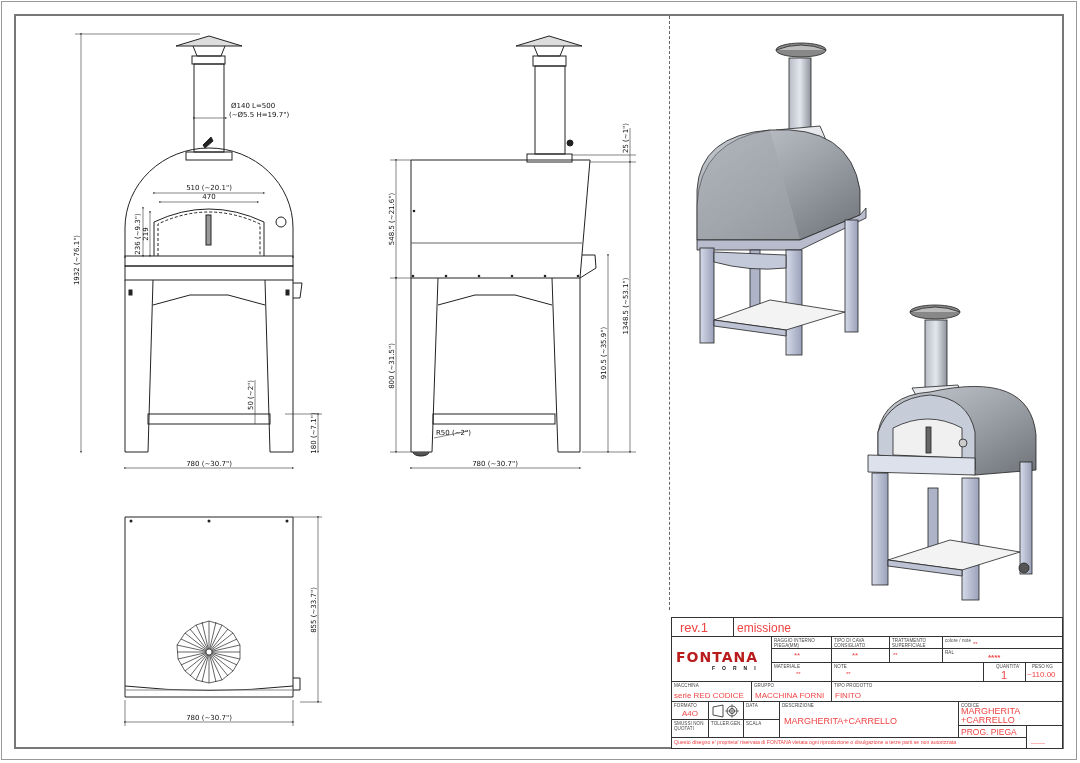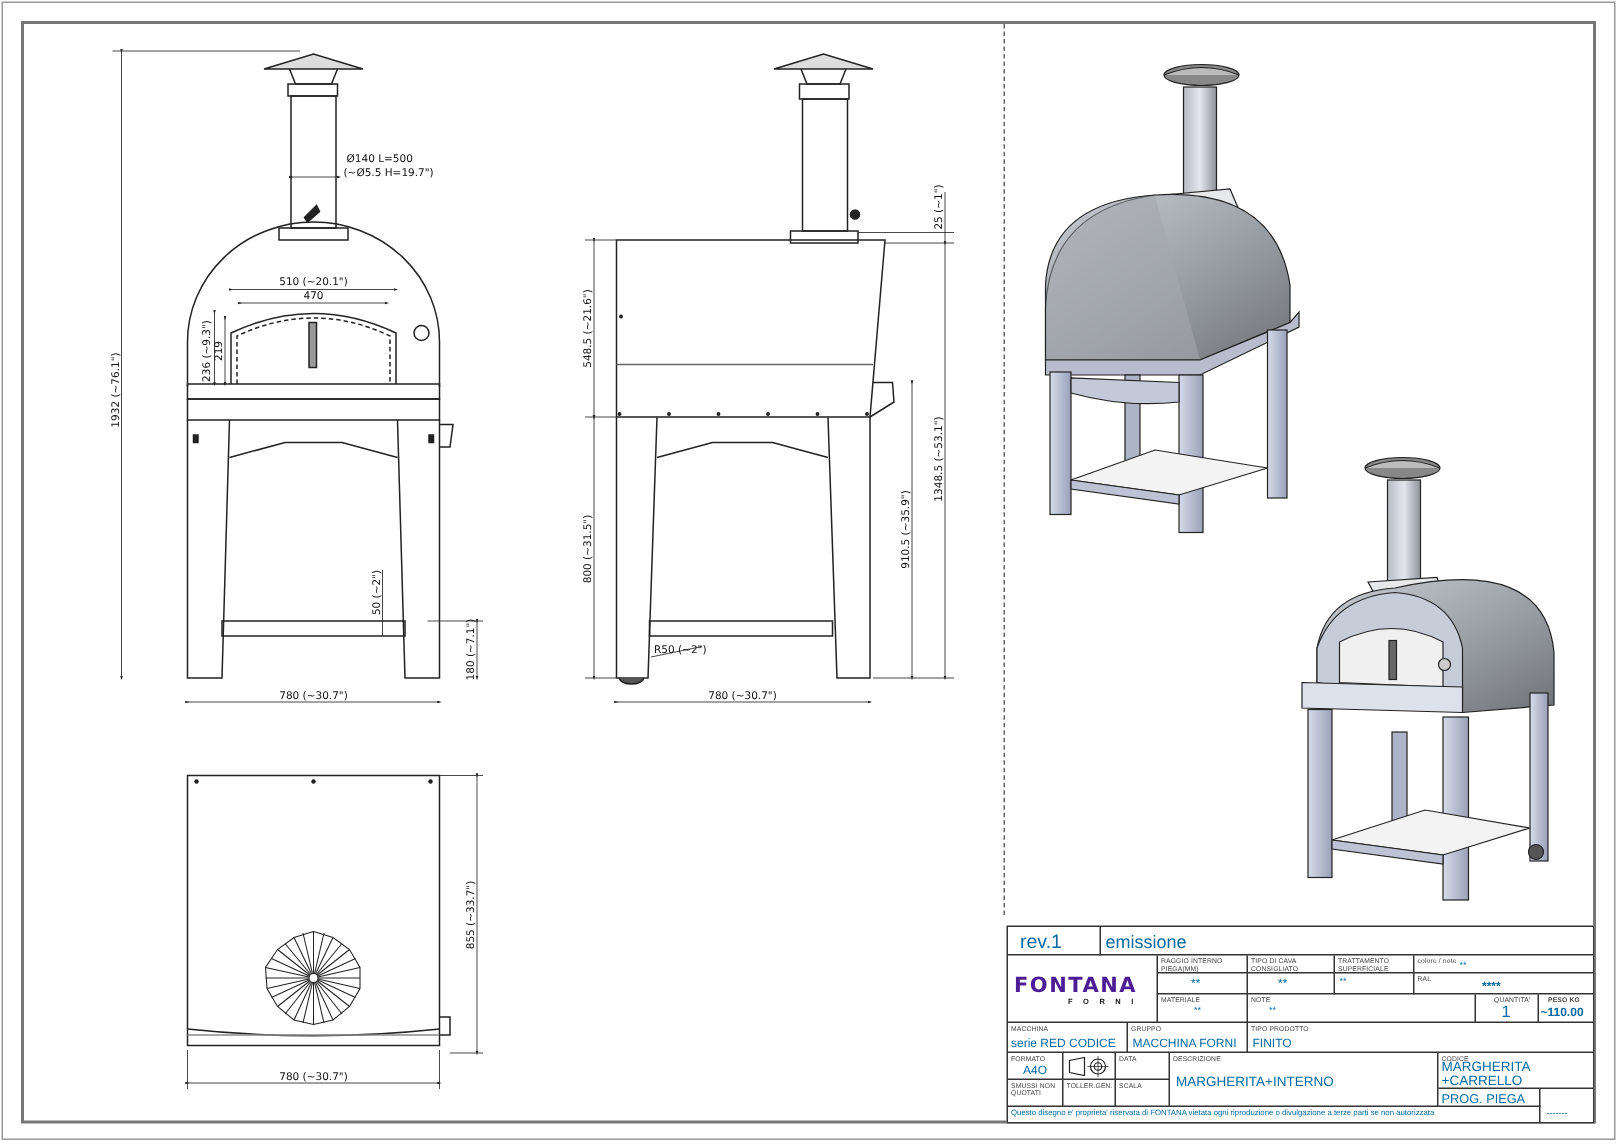--- a/index.html
+++ b/index.html
@@ -7,23 +7,23 @@
   .sheet{position:absolute;left:0;top:0;width:1080px;height:763px;}
   .outer-border{position:absolute;left:1px;top:1px;width:1076px;height:759px;border:1px solid #999;box-sizing:border-box;}
   .inner-border{position:absolute;left:14px;top:14px;width:1050px;height:735px;border:2px solid #777;box-sizing:border-box;}
   .divider{position:absolute;left:669px;top:16px;width:0;height:594px;border-left:1px dashed #666;}
   svg.drawing{position:absolute;left:0;top:0;}
   .dimtxt{font-family:"DejaVu Sans",sans-serif;font-size:7px;fill:#111;}
   
   .tb{position:absolute;left:671px;top:617px;width:392px;height:132px;border:1px solid #333;box-sizing:border-box;background:#fff;}
   .cell{position:absolute;box-sizing:border-box;border-right:1px solid #333;border-bottom:1px solid #333;overflow:hidden;}
   .lbl{position:absolute;left:2px;top:1px;font-size:4.5px;color:#444;line-height:5px;text-transform:uppercase;letter-spacing:0.1px;}
-  .val{position:absolute;font-size:8px;color:#0369a1;white-space:nowrap;}
+  .val{position:absolute;font-size:8px;color:#ef4444;white-space:nowrap;}
   .big{font-size:13px;}
-  .logo{position:absolute;left:4px;top:12px;font-family:"DejaVu Sans",sans-serif;font-size:14px;font-weight:bold;letter-spacing:1px;color:#4c1d95;}
+  .logo{position:absolute;left:4px;top:12px;font-family:"DejaVu Sans",sans-serif;font-size:14px;font-weight:bold;letter-spacing:1px;color:#b91c1c;}
   .logo-sub{position:absolute;left:40px;top:28px;font-size:5px;font-weight:bold;letter-spacing:7px;color:#111;}
 </style>
 </head>
 <body>
 
 <div class="sheet">
   <div class="outer-border"></div>
   <div class="inner-border"></div>
   <div class="divider"></div>
 
@@ -287,21 +287,21 @@
       <span class="val" style="left:24px;top:8px;font-size:6px;">**</span>
     </div>
     <div class="cell" style="left:160px;top:45px;width:152px;height:19px;">
       <span class="lbl">NOTE</span>
       <span class="val" style="left:14px;top:8px;font-size:6px;">**</span>
     </div>
     <div class="cell" style="left:312px;top:45px;width:42px;height:19px;">
       <span class="lbl" style="left:12px;">QUANTITA'</span>
       <span class="val" style="left:17px;top:6px;font-size:11px;">1</span>
     </div>
-    <div class="cell" style="left:354px;top:45px;width:36px;height:19px;border-right:none;font-weight:bold;">
+    <div class="cell" style="left:354px;top:45px;width:36px;height:19px;border-right:none;">
       <span class="lbl" style="left:6px;">PESO Kg</span>
       <span class="val" style="left:1px;top:7px;font-size:8px;">~110.00</span>
     </div>
 
     <div class="cell" style="left:0;top:64px;width:80px;height:20px;">
       <span class="lbl">MACCHINA</span>
       <span class="val" style="left:2px;top:9px;">serie RED CODICE</span>
     </div>
     <div class="cell" style="left:80px;top:64px;width:80px;height:20px;">
       <span class="lbl">GRUPPO</span>
@@ -323,21 +323,21 @@
         <circle cx="23" cy="9" r="2.5" fill="none" stroke="#222" stroke-width="0.8"></circle>
         <line x1="16" y1="9" x2="30" y2="9" stroke="#222" stroke-width="0.5"></line>
         <line x1="23" y1="2" x2="23" y2="16" stroke="#222" stroke-width="0.5"></line>
       </svg>
     </div>
     <div class="cell" style="left:72px;top:84px;width:36px;height:18px;">
       <span class="lbl">DATA</span>
     </div>
     <div class="cell" style="left:108px;top:84px;width:179px;height:36px;">
       <span class="lbl">DESCRIZIONE</span>
-      <span class="val" style="left:4px;top:14px;font-size:9px;">MARGHERITA+INTERNO</span>
+      <span class="val" style="left:4px;top:14px;font-size:9px;">MARGHERITA+CARRELLO</span>
     </div>
     <div class="cell" style="left:287px;top:84px;width:103px;height:24px;border-right:none;">
       <span class="lbl">CODICE</span>
       <span class="val" style="left:2px;top:4px;font-size:9px;">MARGHERITA</span>
       <span class="val" style="left:2px;top:13px;font-size:9px;">+CARRELLO</span>
     </div>
 
     <div class="cell" style="left:0;top:102px;width:37px;height:18px;">
       <span class="lbl">SMUSSI NON QUOTATI</span>
     </div>

